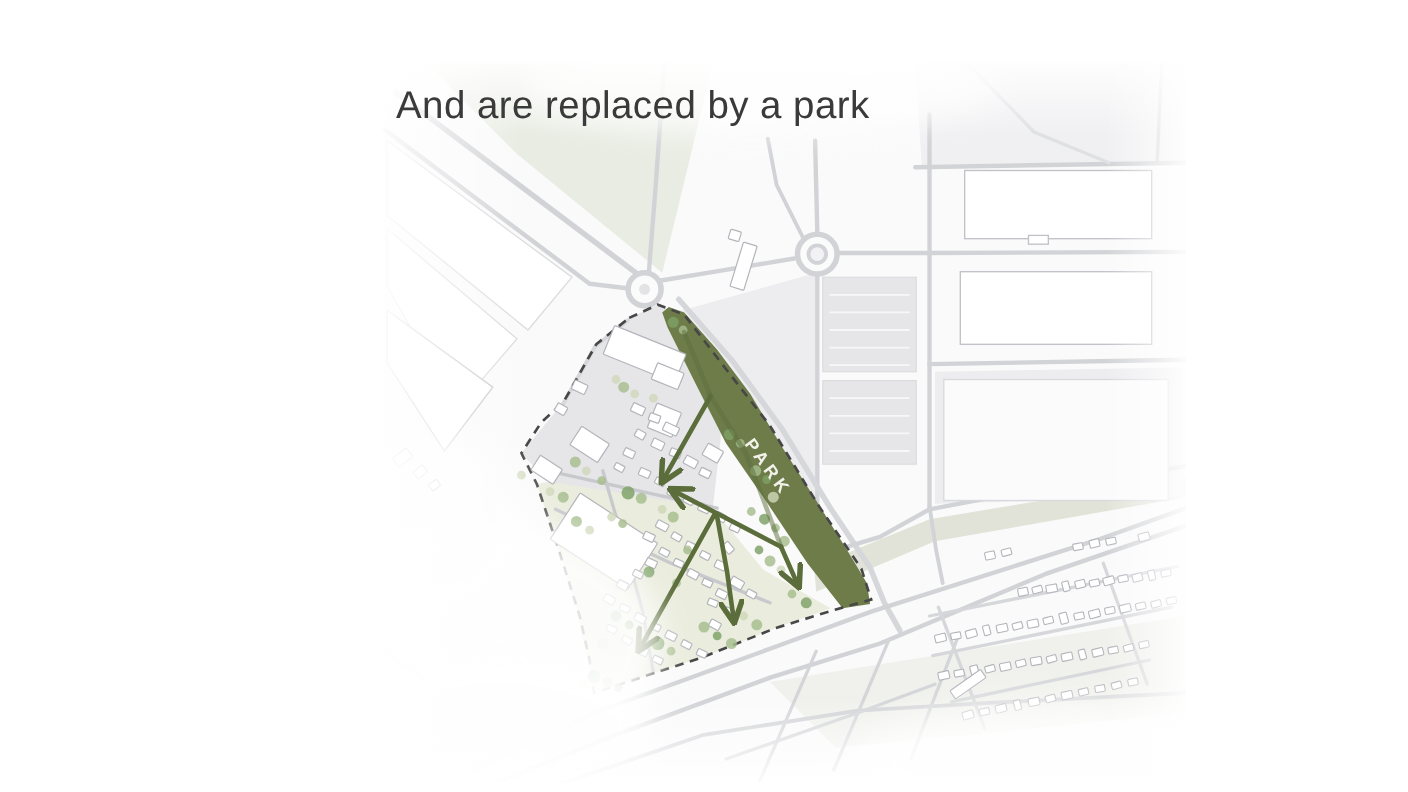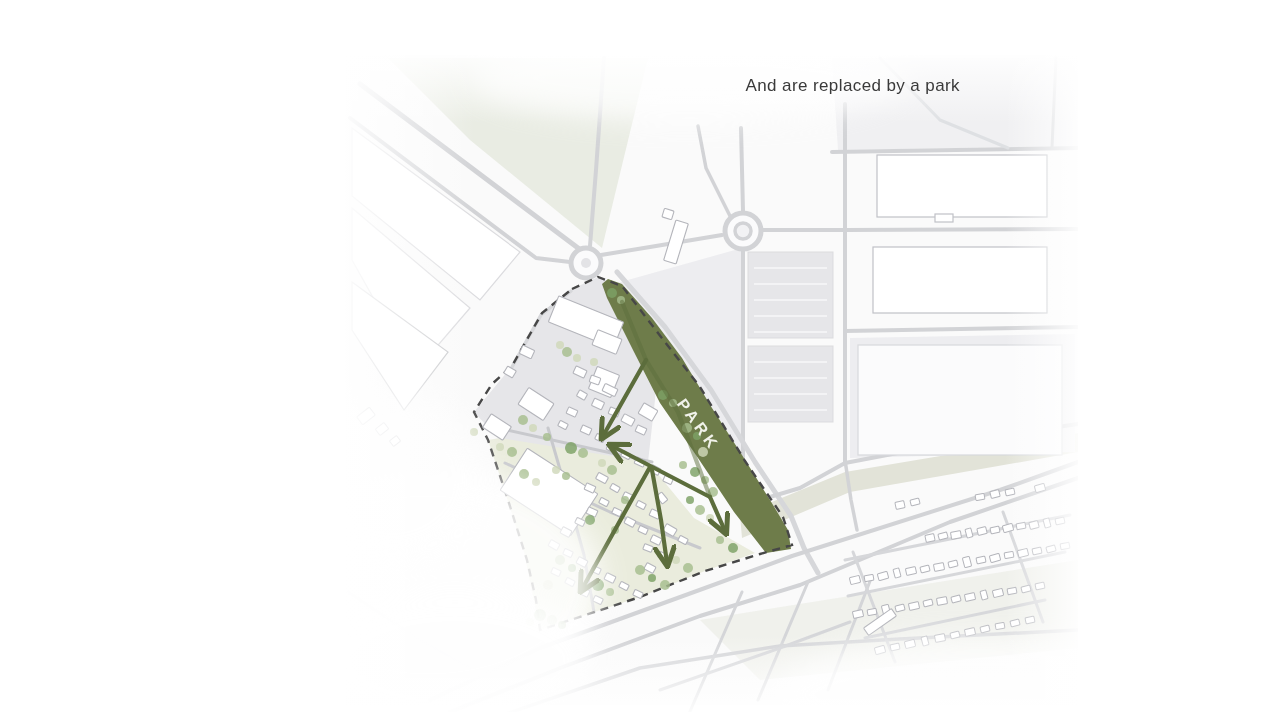--- a/index.html
+++ b/index.html
@@ -1,20 +1,20 @@
 <!DOCTYPE html>
 <html><head>
 <meta charset="utf-8">
 <style>
   html,body{margin:0;padding:0;background:#ffffff;}
   .stage{position:relative;width:1280px;height:720px;background:#ffffff;overflow:hidden;
          font-family:"Liberation Sans",sans-serif;}
   .stage svg{position:absolute;left:0;top:0;width:1280px;height:720px;}
-  .slide-title{position:absolute;left:360px;top:76px;width:600px;text-align:right;
-        font-size:17px;letter-spacing:.4px;color:#3a3a3a;font-weight:400;}
+  .slide-title{position:absolute;left:360px;top:76px;width:600px;text-align:left;
+        font-size:35px;letter-spacing:.4px;color:#3a3a3a;font-weight:400;}
   #park-label{font-weight:bold;font-size:16px;letter-spacing:4px;}
 </style>
 </head>
 <body>
 
 <div class="stage">
   <svg id="map-svg" viewBox="0 0 1280 720">
     <defs>
       <marker id="ah" viewBox="0 0 12 12" refX="9" refY="6" markerWidth="5.5" markerHeight="5.5" orient="auto">
         <path d="M1,1 L11,6 L1,11" fill="none" stroke="#5c6d3c" stroke-width="2.6" stroke-linecap="round"></path>

